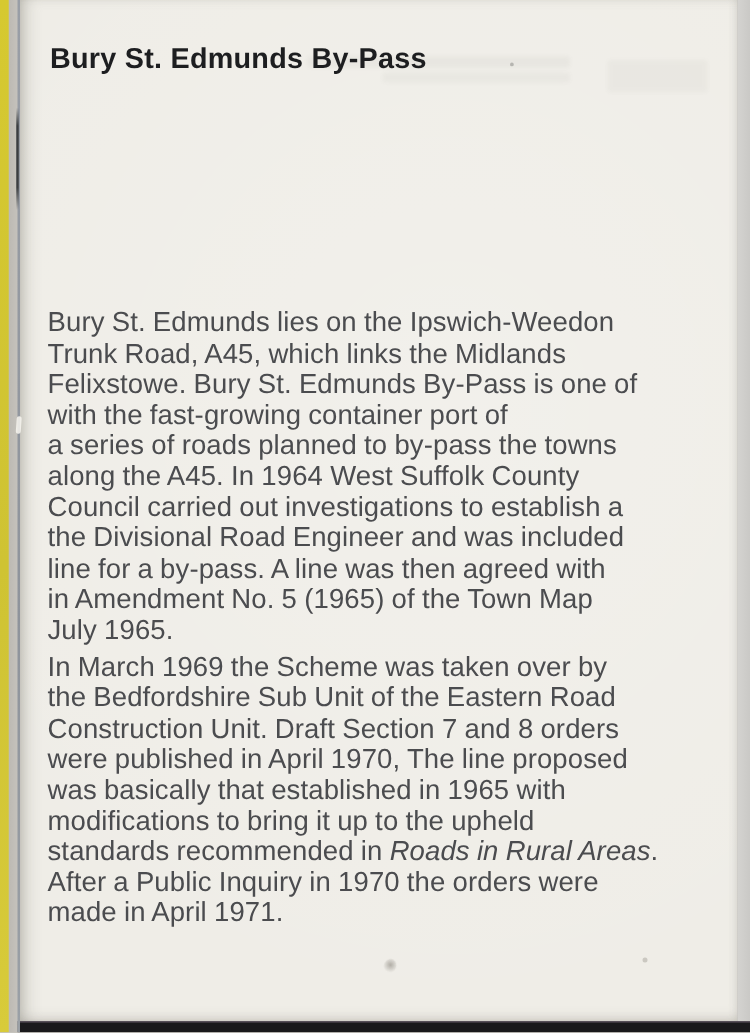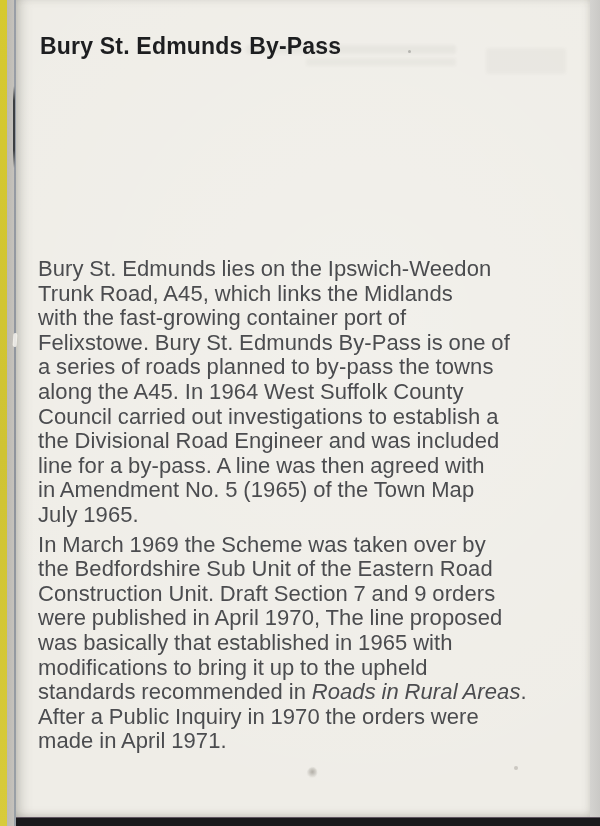--- a/index.html
+++ b/index.html
@@ -54,21 +54,21 @@
       inset -4px 0 8px -4px rgba(150,148,140,0.30);
     z-index: 4;
   }
   .page-title {
     position: absolute; left: 24px; top: 18px;
     font-size: 23px; font-weight: bold;
     letter-spacing: 0.2px;
     color: var(--title-text, #1d1e20);
   }
   .body-text {
-    position: absolute; left: 22px; top: 257px; width: 540px;
+    position: absolute; left: 22px; top: 246px; width: 540px;
     font-size: 22px; font-weight: 400;
     color: var(--body-text, #4b4c4f);
     letter-spacing: 0.1px;
     word-spacing: -0.5px;
   }
   .para { margin: 0; }
   .para + .para { margin-top: 5px; }
   .line { white-space: nowrap; line-height: 24.6px; height: 24.6px; }
   .italic { font-style: italic; }
   
@@ -124,34 +124,34 @@
     <div class="ghost g2"></div>
     <div class="ghost g3"></div>
     <div class="speck-top"></div>
 
     <h1 class="page-title">Bury St. Edmunds By-Pass</h1>
 
     <div class="body-text">
         <div class="para">
           <div class="line"><span>Bury St. Edmunds lies on the Ipswich-Weedon</span></div>
           <div class="line"><span>Trunk Road, A45, which links the Midlands</span></div>
+          <div class="line"><span>Felixstowe. Bury St. Edmunds By-Pass is one of</span></div>
           <div class="line"><span>with the fast-growing container port of</span></div>
-          <div class="line"><span>Felixstowe. Bury St. Edmunds By-Pass is one of</span></div>
           <div class="line"><span>a series of roads planned to by-pass the towns</span></div>
           <div class="line"><span>along the A45. In 1964 West Suffolk County</span></div>
           <div class="line"><span>Council carried out investigations to establish a</span></div>
           <div class="line"><span>the Divisional Road Engineer and was included</span></div>
           <div class="line"><span>line for a by-pass. A line was then agreed with</span></div>
           <div class="line"><span>in Amendment No. 5 (1965) of the Town Map</span></div>
           <div class="line"><span>July 1965.</span></div>
         </div>
         <div class="para">
           <div class="line"><span>In March 1969 the Scheme was taken over by</span></div>
           <div class="line"><span>the Bedfordshire Sub Unit of the Eastern Road</span></div>
-          <div class="line"><span>Construction Unit. Draft Section 7 and 9 orders</span></div>
+          <div class="line"><span>Construction Unit. Draft Section 7 and 8 orders</span></div>
           <div class="line"><span>were published in April 1970, The line proposed</span></div>
           <div class="line"><span>was basically that established in 1965 with</span></div>
           <div class="line"><span>modifications to bring it up to the upheld</span></div>
           <div class="line"><span>standards recommended in </span><span class="italic">Roads in Rural Areas</span><span>.</span></div>
           <div class="line"><span>After a Public Inquiry in 1970 the orders were</span></div>
           <div class="line"><span>made in April 1971.</span></div>
         </div>
       </div>
 
     <div class="smudge"></div>

